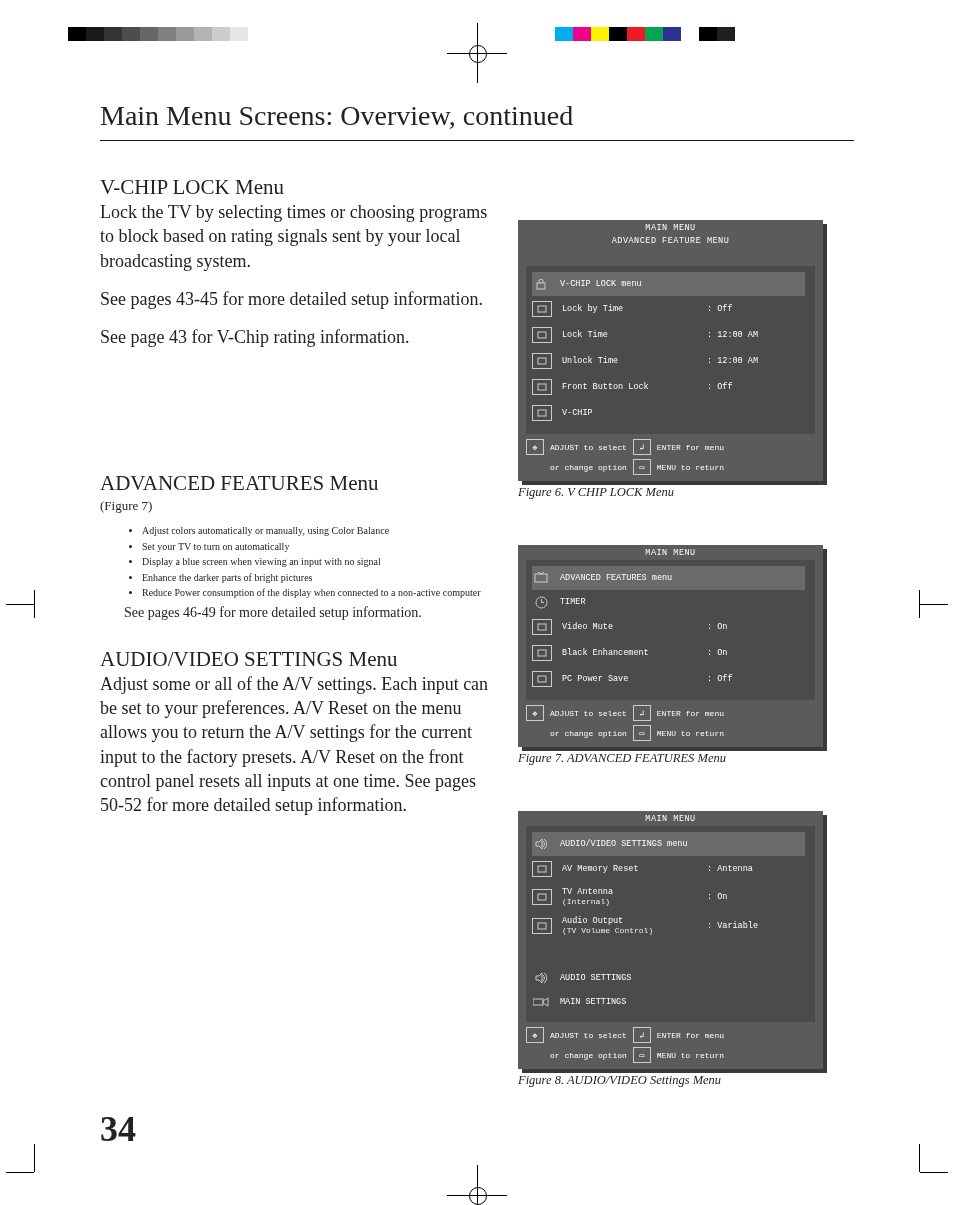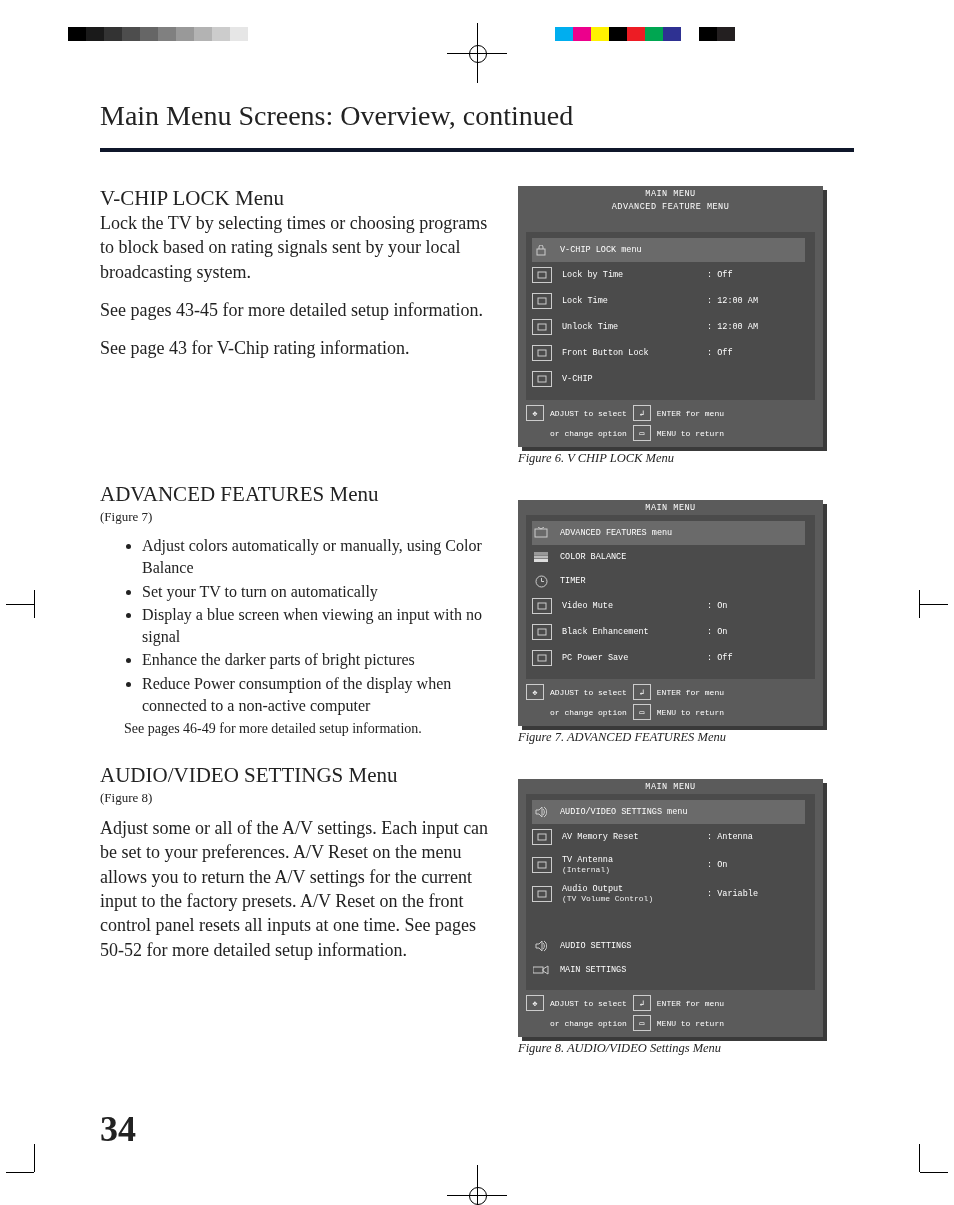--- a/index.html
+++ b/index.html
@@ -49,38 +49,38 @@
   
   .content {
     position: absolute;
     left: 100px; right: 100px;
     top: 100px;
   }
   .doc-title {
     font-size: 28px;
     font-weight: normal;
     margin: 0 0 6px 0;
-    padding-bottom: 16px;
-    border-bottom: 4px solid #0f172a;
+    padding-bottom: 8px;
+    border-bottom: 1px solid #0f172a;
   }
   .body {
     margin-top: 34px;
     display: flex;
     gap: 28px;
   }
   .left-col { flex: 0 0 390px; }
   .right-col { flex: 1; }
   h2.section {
     font-size: 21px;
     margin: 0;
     font-weight: normal;
   }
   .fig-ref { font-size: 13px; margin: 2px 0 10px; }
   .para { font-size: 18px; line-height: 1.35; margin: 0 0 14px; }
-  ul.bul { font-size: 16px; line-height:1.35; margin:0 0 4px; padding-left: 42px; }
+  ul.bul { font-size: 10px; line-height:1.35; margin:0 0 4px; padding-left: 42px; }
   ul.bul li { margin-bottom: 2px; }
   .indent-para { font-size:14px; line-height:1.35; margin:0 0 0 24px; }
   .gap-med    { height: 108px; }
   .gap-large  { height: 24px; }
   .page-number {
     position: absolute;
     left: 100px;
     top: 1108px;
     font-size: 36px;
     font-weight: bold;
@@ -88,20 +88,21 @@
   
   .osd-wrap { margin-bottom: 34px; }
   .osd {
     position: relative;
     width: 305px;
     background: #5b5b5b;
     box-shadow: 4px 4px 0 #3a3a3a;
     font-family: "Courier New", monospace;
     font-size: 8.5px;
     color: #fff;
+    margin-top: 45px;
   }
   .osd .title-row {
     text-align: center;
     padding: 3px 0 2px;
     letter-spacing: .5px;
   }
   .osd .menu-body {
     background: #4b4b4b;
     margin: 0 8px 0 8px;
     padding: 6px 10px 8px 6px;
@@ -230,21 +231,20 @@
           <li>Set your TV to turn on automatically</li>
           <li>Display a blue screen when viewing an input with no signal</li>
           <li>Enhance the darker parts of bright pictures</li>
           <li>Reduce Power consumption of the display when connected to a non-active computer</li>
         </ul>
         <p class="indent-para">See pages 46-49 for more detailed setup information.</p>
 
         <div class="gap-large"></div>
 
         <h2 class="section">AUDIO/VIDEO SETTINGS Menu</h2>
-        <div class="fig-ref">(Figure 8)</div>
         <p class="para">Adjust some or all of the A/V settings.  Each input can be set to your preferences.  A/V Reset on the menu allows you to return the A/V settings for the current input to the factory presets.  A/V Reset on the front control panel resets all inputs at one time.  See pages 50-52 for more detailed setup information.</p>
       </div>
 
       <div class="right-col">
 
         <div class="osd-wrap">
           <div class="osd">
             <div class="title-row">MAIN MENU</div>
             <div class="title-row" style="margin-top:-2px;padding-bottom:20px">ADVANCED FEATURE MENU</div>
             <div class="menu-body" id="osd6-body">
@@ -338,33 +338,20 @@
                 <div class="row highlight">
                   <span class="ico no-border">
                     <svg width="14" height="12" viewBox="0 0 14 12">
                       <rect x="1" y="2" width="12" height="8" fill="none" stroke="#ccc"></rect>
                       <line x1="4" y1="0" x2="7" y2="2" stroke="#ccc"></line>
                       <line x1="10" y1="0" x2="7" y2="2" stroke="#ccc"></line>
                     </svg>
                   </span>
                   <div class="lbl">
                     <div>ADVANCED FEATURES menu</div>
-                  </div>
-                  <span class="val"></span>
-                </div>
-                <div class="row">
-                  <span class="ico no-border">
-                    <svg width="14" height="10" viewBox="0 0 14 10">
-                      <rect x="0" y="0" width="14" height="3" fill="#999"></rect>
-                      <rect x="0" y="3.5" width="14" height="3" fill="#bbb"></rect>
-                      <rect x="0" y="7" width="14" height="3" fill="#ddd"></rect>
-                    </svg>
-                  </span>
-                  <div class="lbl">
-                    <div>COLOR BALANCE</div>
                   </div>
                   <span class="val"></span>
                 </div>
                 <div class="row">
                   <span class="ico no-border">
                     <svg width="13" height="13" viewBox="0 0 13 13">
                       <circle cx="6.5" cy="6.5" r="5.5" fill="none" stroke="#ccc"></circle>
                       <line x1="6.5" y1="6.5" x2="6.5" y2="3" stroke="#ccc"></line>
                       <line x1="6.5" y1="6.5" x2="9" y2="6.5" stroke="#ccc"></line>
                     </svg>

